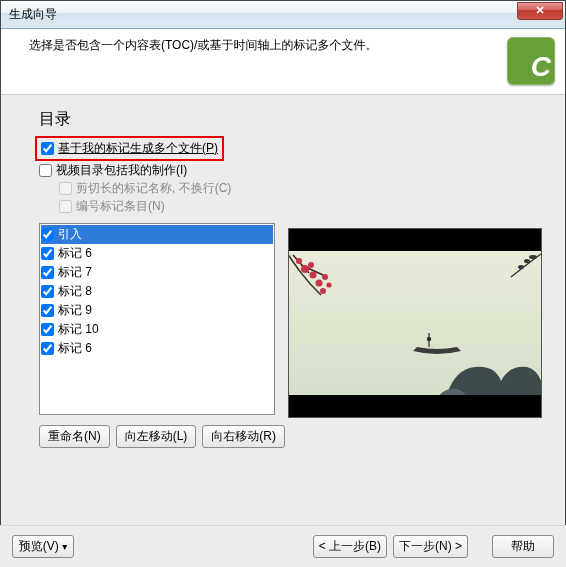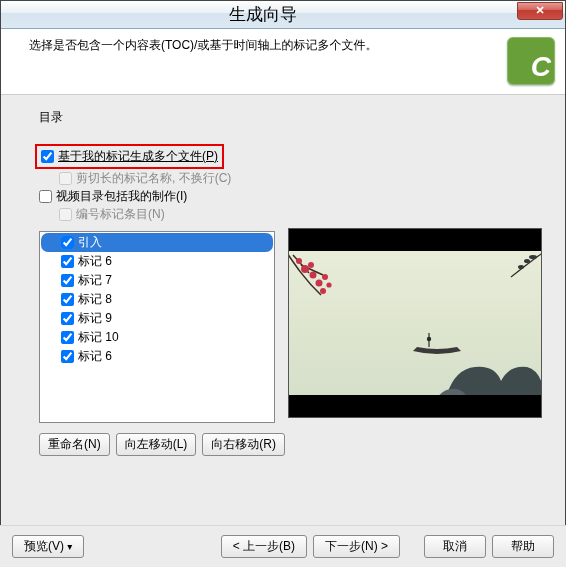--- a/index.html
+++ b/index.html
@@ -15,21 +15,21 @@
   }
   .titlebar {
     height: 28px;
     background: linear-gradient(to bottom, #fdfefe 0%, #eaf1f6 45%, #d6e4ef 46%, #dce9f3 100%);
     border-bottom: 1px solid #8aa9c1;
     display: flex;
     align-items: center;
     padding: 0 2px 0 8px;
     color: #000;
   }
-  .titlebar .title { flex: 1; font-size: 17px; text-align: center; }
+  .titlebar .title { flex: 1; font-size: 12px; }
   .titlebar .close {
     width: 46px; height: 18px;
     background: linear-gradient(to bottom, #e59a93 0%, #d4625a 45%, #c13c31 46%, #ca4f45 100%);
     border: 1px solid #8e3a34;
     border-radius: 0 0 3px 3px;
     display: flex; align-items: center; justify-content: center;
     color: #fff; font-weight: bold; font-size: 11px;
     margin-top:-8px;
   }
   .header {
@@ -51,43 +51,43 @@
     display:flex; align-items:flex-end; justify-content:flex-end;
     padding: 4px;
     box-shadow: inset 0 0 0 1px rgba(255,255,255,.25), 0 1px 2px rgba(0,0,0,.3);
   }
   .logo-c { color:#fff; font-size:28px; font-weight:bold; font-style:italic; line-height:1;}
   .content {
     background: #ececec;
     padding: 10px 24px 10px 24px;
     height: 430px;
   }
-  .section-label { font-size: 12px; margin: 4px 0 18px 14px; }
+  .section-label { font-size: 16px; margin: 4px 0 6px 14px; }
   .redbox { border: 2px solid #e60000; padding: 2px 4px; display: inline-block; margin-left: 10px;}
   .chk-row { display: flex; align-items: center; margin: 1px 0 1px 14px; gap: 4px; }
   .chk-row.sub { margin-left: 34px; }
   .chk-row input { margin:0; width:13px; height:13px;}
   .chk-row.disabled { color: #8a8a8a; }
   .listbox {
     background: #fff;
     border: 1px solid #888;
     width: 236px; height: 192px;
     margin: 8px 0 6px 14px;
     overflow: auto;
     padding: 1px;
   }
-  .list-row { display:flex; align-items:center; gap:4px; padding:1px 20px;border-radius:7px; }
+  .list-row { display:flex; align-items:center; gap:4px; padding:1px 0; }
   .list-row input { margin:0; width:13px; height:13px;}
   .list-row.sel { background:#2f7bd9; color:#fff; }
   .row-actions { display:flex; gap:6px; margin-left:14px; margin-top:10px;}
   .btn {
     background: linear-gradient(to bottom, #fdfdfd, #e6e6e6);
     border: 1px solid #8a8a8a;
     border-radius: 3px;
-    padding: 2px 11px;
+    padding: 2px 5px;
     font-size: 12px; font-family: inherit;
     min-width: 62px;
     cursor: pointer;
   }
   .btn.small { min-width: 0; padding: 2px 8px; }
   .preview {
     position: absolute;
     left: 288px; top: 228px;
     width: 254px; height: 190px;
     background: #000;
@@ -136,27 +136,27 @@
 <div class="content" style="position:relative;">
   <div class="section-label">目录</div>
 
   <div class="redbox">
     <label class="chk-row" style="margin:0;text-decoration:underline;">
       <input type="checkbox" checked="" style="">
       <span>基于我的标记生成多个文件(P)</span>
     </label>
   </div>
 
+  <label class="chk-row">
+    <input type="checkbox" style="">
+    <span>视频目录包括我的制作(I)</span>
+  </label>
   <label class="chk-row sub disabled">
     <input type="checkbox" disabled="" style="">
     <span>剪切长的标记名称, 不换行(C)</span>
-  </label>
-  <label class="chk-row">
-    <input type="checkbox" style="">
-    <span>视频目录包括我的制作(I)</span>
   </label>
   <label class="chk-row sub disabled">
     <input type="checkbox" disabled="" style="">
     <span>编号标记条目(N)</span>
   </label>
 
   <div class="listbox" id="listbox">
       <div class="list-row sel">
         <input type="checkbox" checked="" style="">
         <span>引入</span>
@@ -237,15 +237,14 @@
 
 <div class="footer">
   <button class="btn">
     <span>预览(V)</span>
     <span class="arrow">▾</span>
   </button>
   <span class="spacer"></span>
   <button class="btn">&lt; 上一步(B)</button>
   <button class="btn">下一步(N) &gt;</button>
   <span style="width:12px"></span>
-  <button class="btn">取消</button>
   <button class="btn">帮助</button>
 </div>
 
 </body></html>

